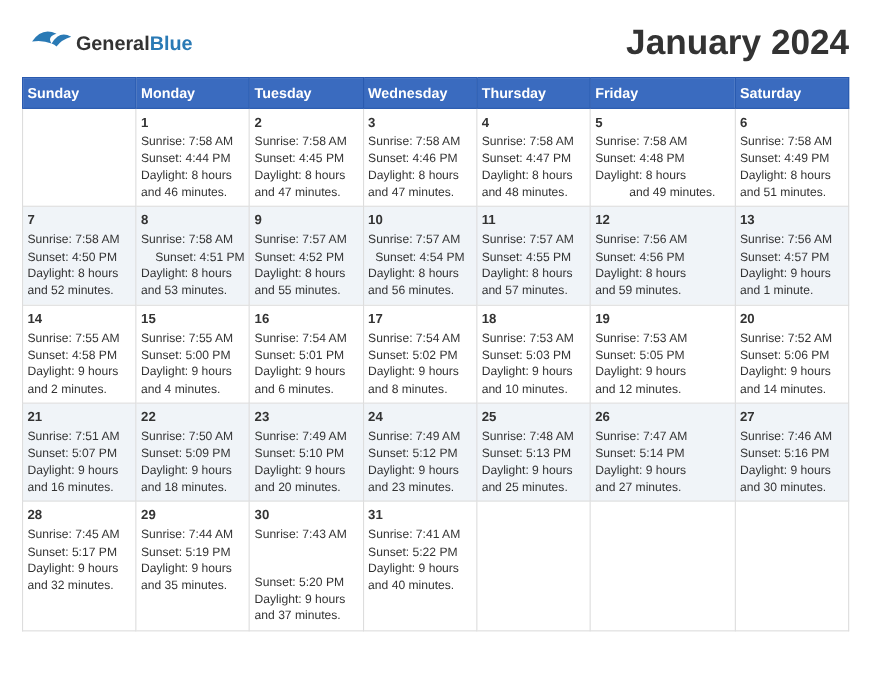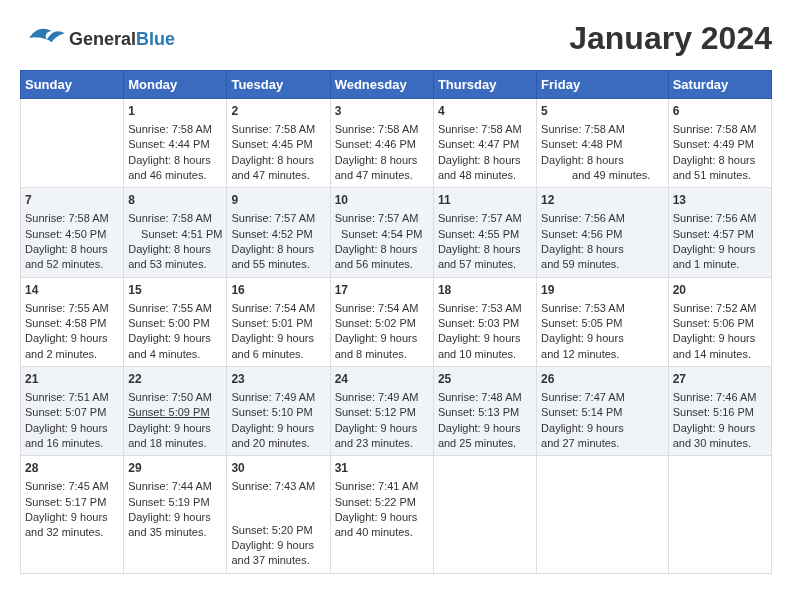--- a/index.html
+++ b/index.html
@@ -268,21 +268,21 @@
         <td>
           <span class="day-num">21</span>
           <span style="display: block;">Sunrise: 7:51 AM</span>
           <span style="display: block;">Sunset: 5:07 PM</span>
           <span style="display: block;">Daylight: 9 hours</span>
           <span style="display: block;">and 16 minutes.</span>
         </td>
         <td>
           <span class="day-num">22</span>
           <span style="display: block;">Sunrise: 7:50 AM</span>
-          <span style="display: block; text-decoration: underline;">Sunset: 5:09 PM</span>
+          <span style="display: block;">Sunset: 5:09 PM</span>
           <span style="display: block;">Daylight: 9 hours</span>
           <span style="display: block;">and 18 minutes.</span>
         </td>
         <td>
           <span class="day-num">23</span>
           <span style="display: block;">Sunrise: 7:49 AM</span>
           <span style="display: block;">Sunset: 5:10 PM</span>
           <span style="display: block;">Daylight: 9 hours</span>
           <span style="display: block;">and 20 minutes.</span>
         </td>

